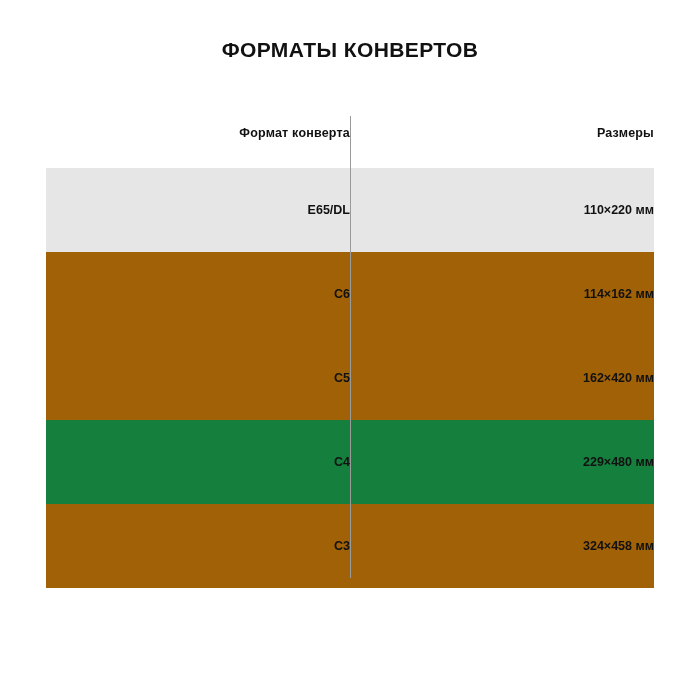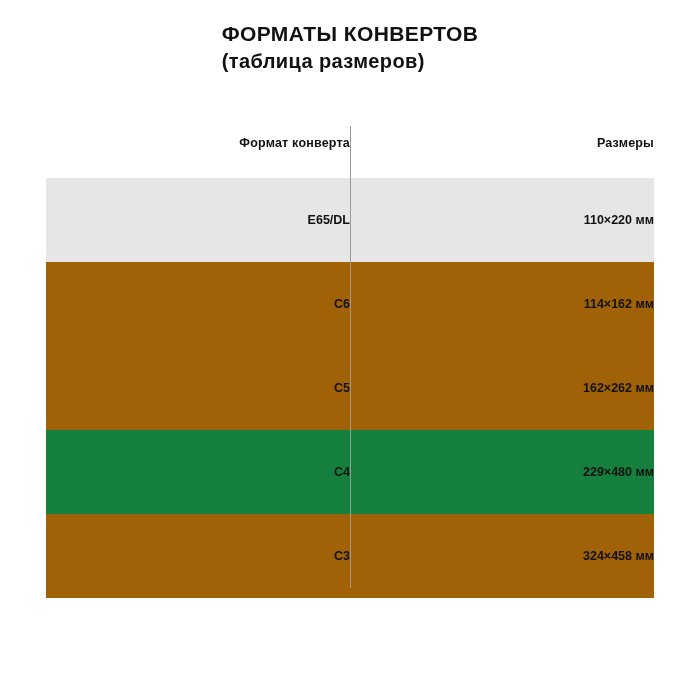--- a/index.html
+++ b/index.html
@@ -19,21 +19,22 @@
     width: 700px;
     height: 700px;
     box-sizing: border-box;
     position: relative;
     display: flex;
     flex-direction: column;
     align-items: center;
   }
 
   .title-block {
-    margin-top: 20px;
+    margin-top: 36px;
+    text-align: center;
     line-height: 1.32;
   }
   .title-line {
     font-size: 21px;
     font-weight: bold;
     letter-spacing: 0.4px;
     color: #111111;
   }
   .title-line.second {
     font-size: 20px;
@@ -100,21 +101,20 @@
   .col-left { width: 50%; }
   .col-right { width: 50%; }
 </style>
 </head>
 <body>
 
 <div class="page">
 
   <div class="title-block">
     <div class="title-line">ФОРМАТЫ КОНВЕРТОВ</div>
-    <div class="title-line second">(таблица размеров)</div>
   </div>
 
   <div class="table-wrap">
     <div class="v-divider"></div>
     <table class="formats">
       <thead>
         <tr>
           <th class="col-left">Формат конверта</th>
           <th class="col-right">Размеры</th>
         </tr>
@@ -123,21 +123,21 @@
           <tr class="shaded">
             <td class="col-left format-cell">E65/DL</td>
             <td class="col-right size-cell">110×220 мм</td>
           </tr>
           <tr class="plain">
             <td class="col-left format-cell">C6</td>
             <td class="col-right size-cell">114×162 мм</td>
           </tr>
           <tr class="plain">
             <td class="col-left format-cell">C5</td>
-            <td class="col-right size-cell">162×262 мм</td>
+            <td class="col-right size-cell">162×420 мм</td>
           </tr>
           <tr class="highlight">
             <td class="col-left format-cell">C4</td>
             <td class="col-right size-cell">229×480 мм</td>
           </tr>
           <tr class="plain">
             <td class="col-left format-cell">C3</td>
             <td class="col-right size-cell">324×458 мм</td>
           </tr>
         </tbody>

